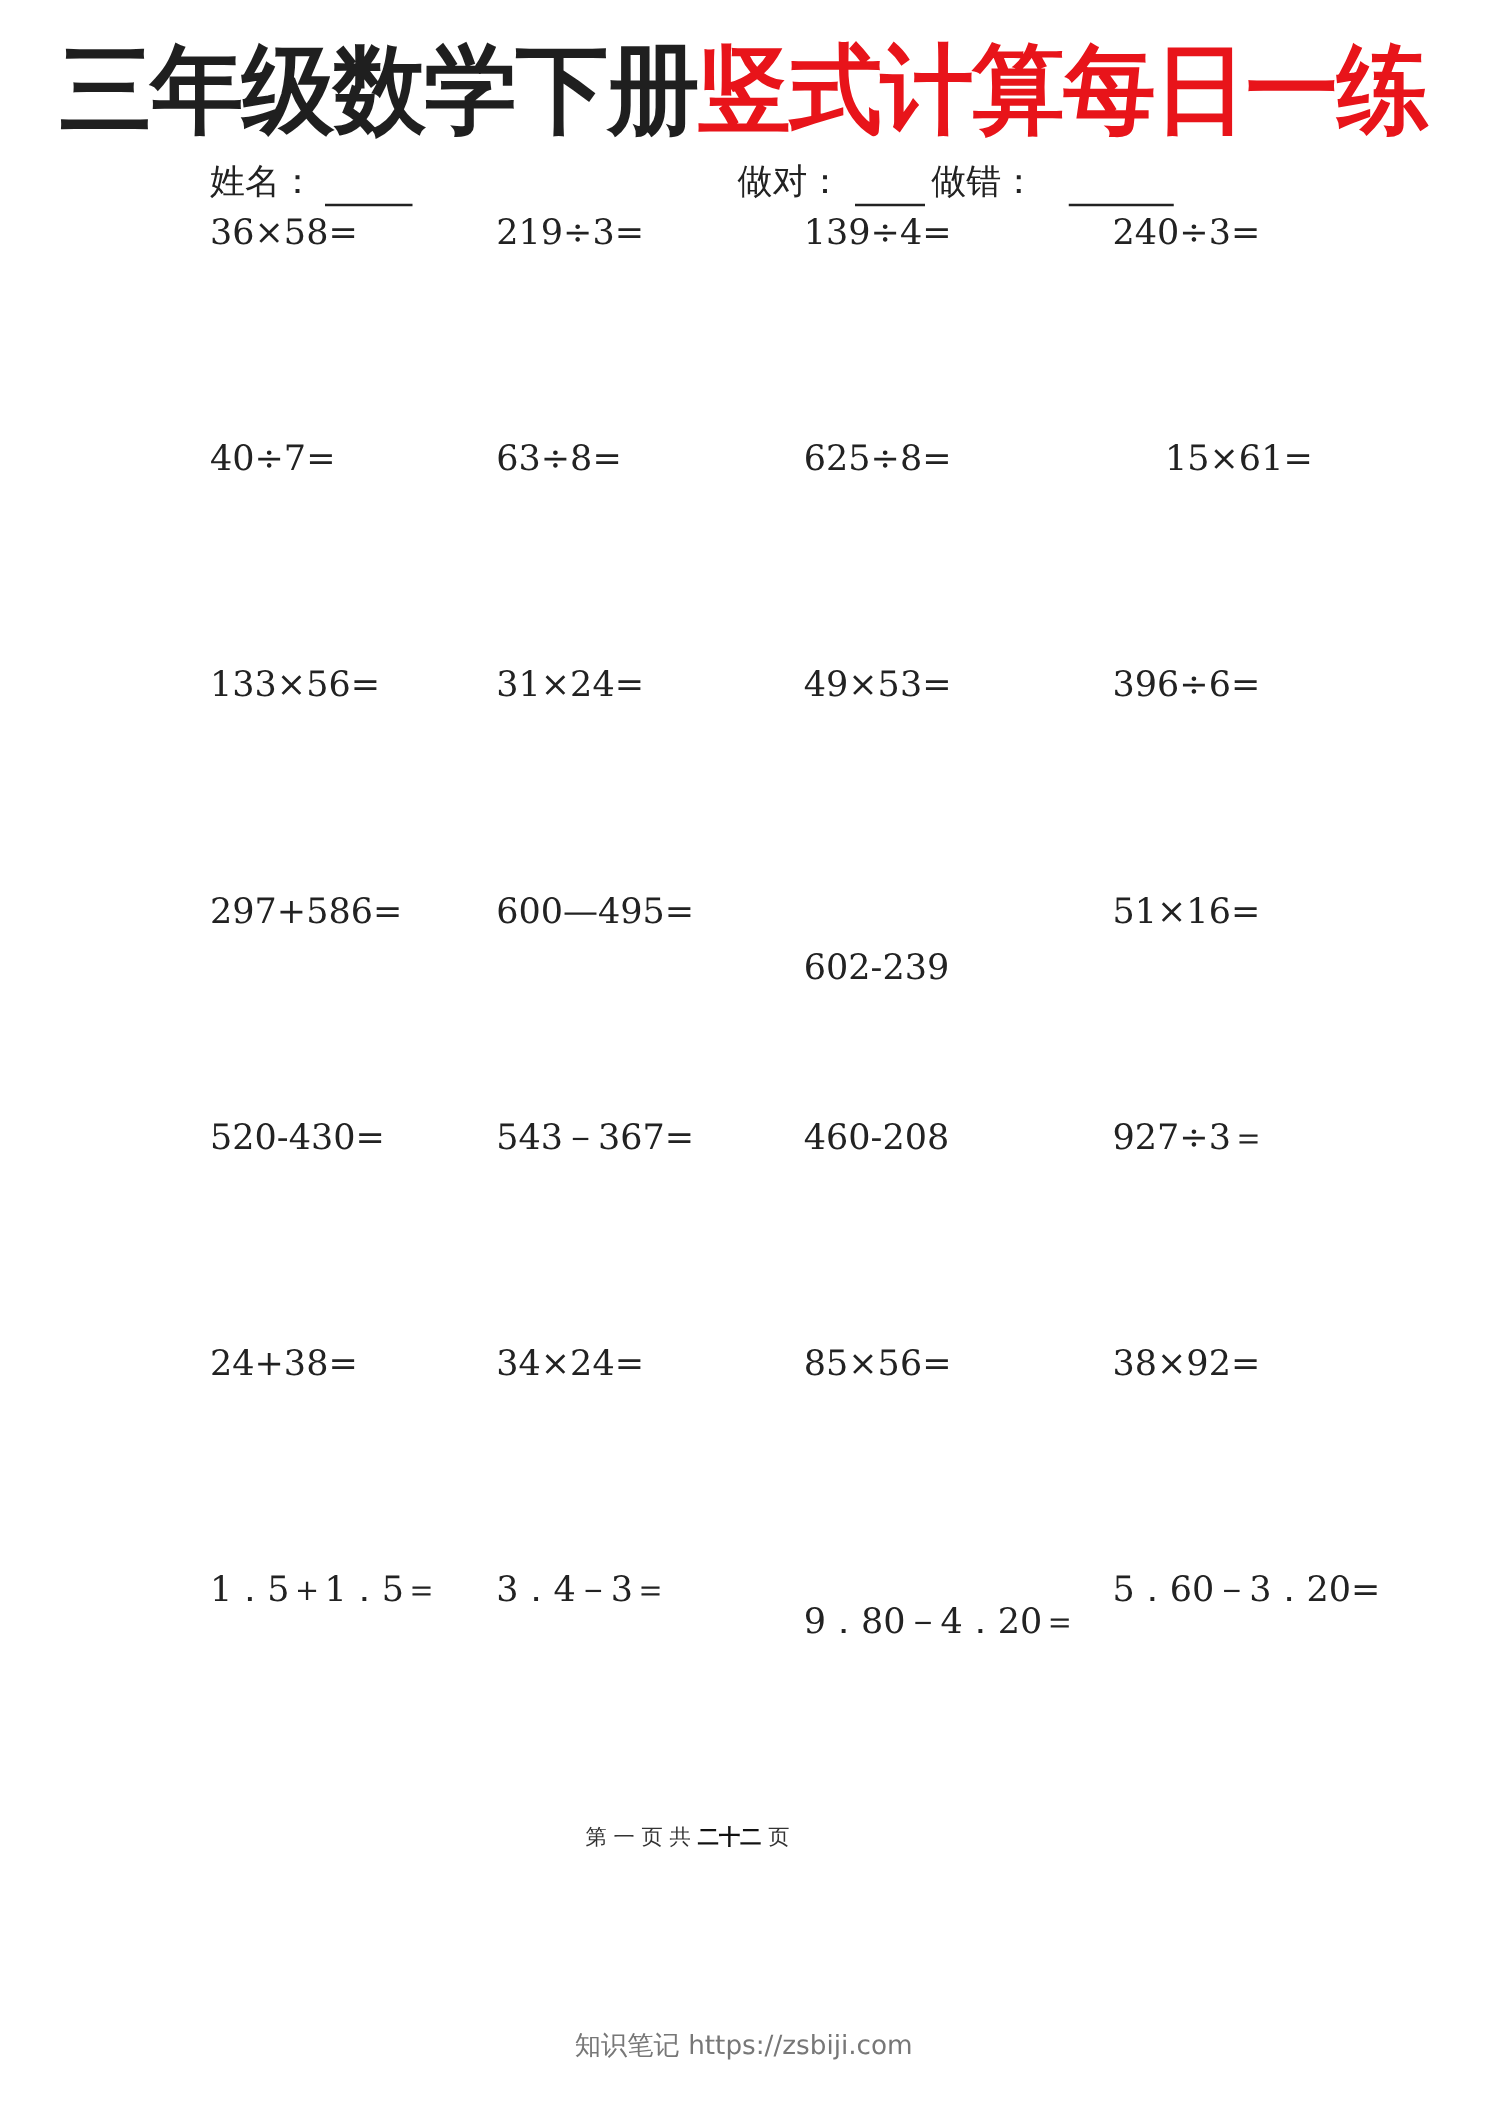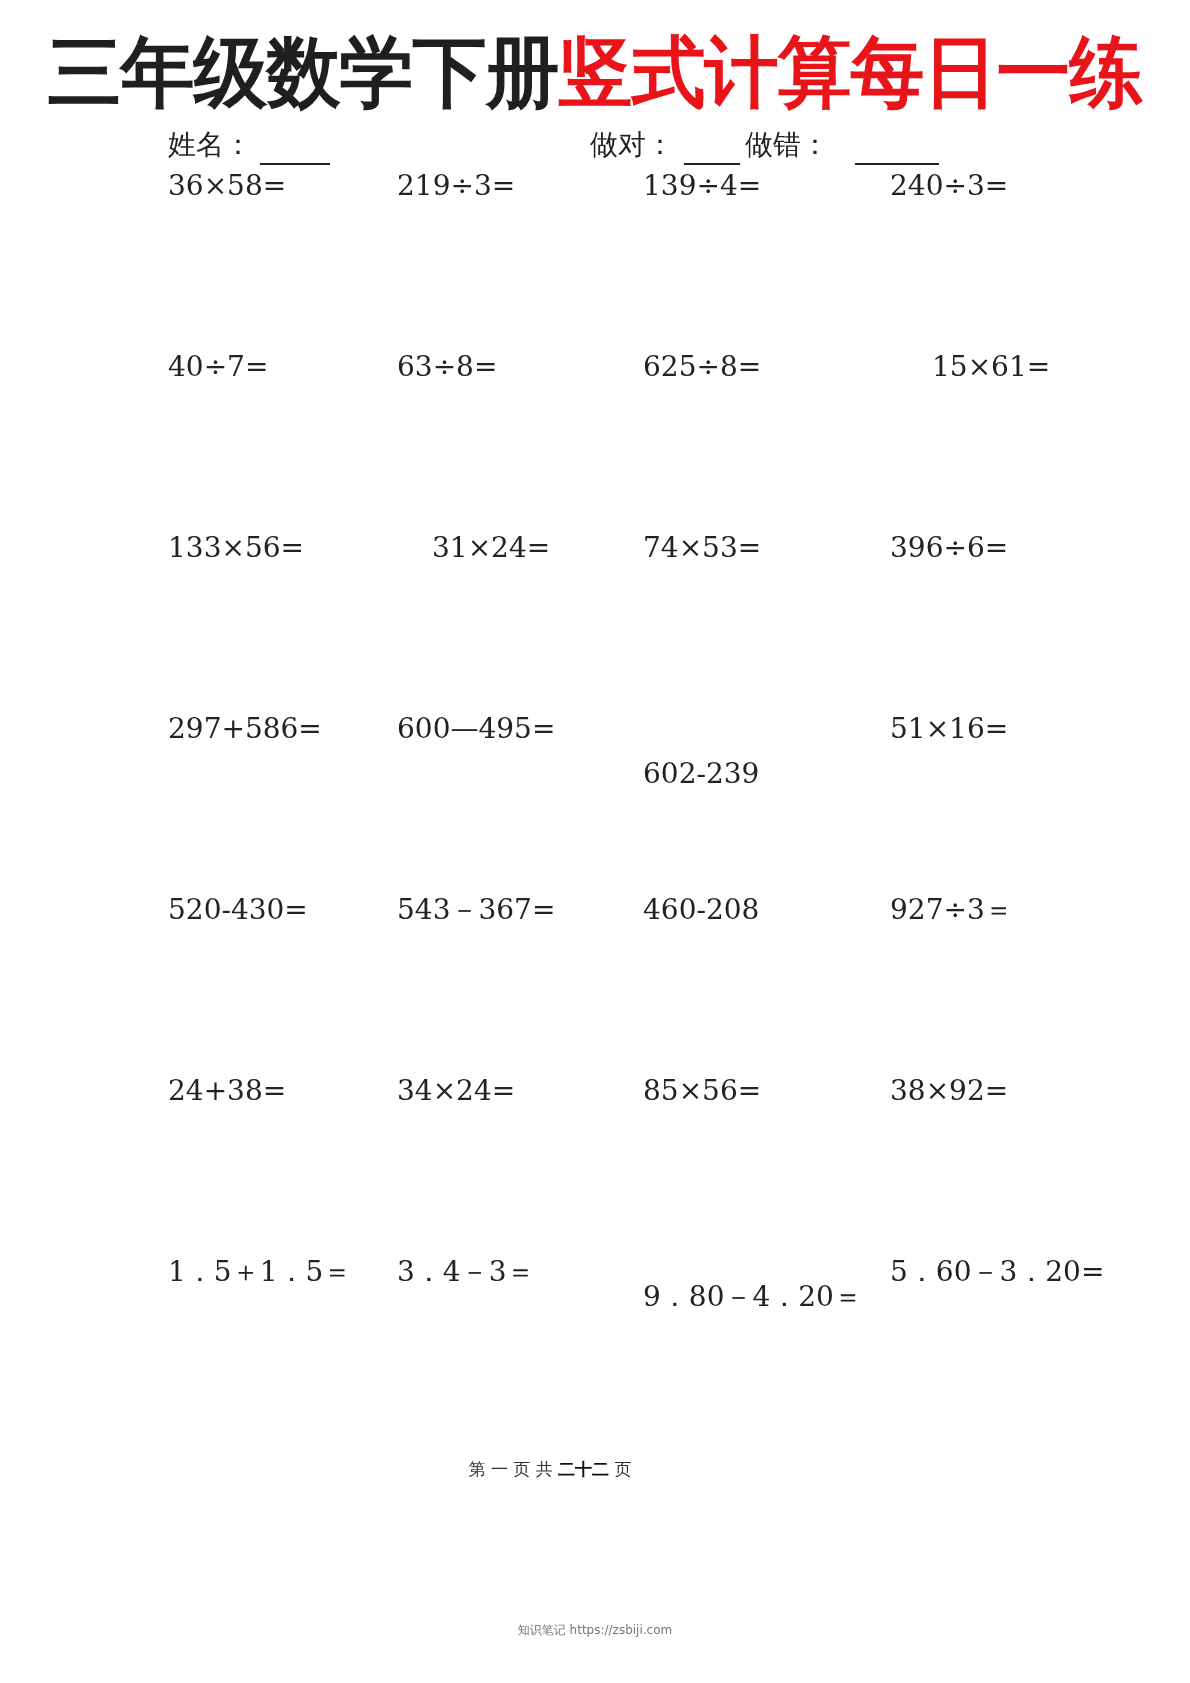--- a/index.html
+++ b/index.html
@@ -31,21 +31,21 @@
       position: absolute; font-size: 28px; line-height: 36px; white-space: nowrap;
       color: #222;
     }
     .footer {
       position: absolute; left: 0; width: 1100px; text-align: center;
       font-size: 17px; color: #333;
     }
     .footer b { font-weight: bold; color: #111; }
     .watermark {
       position: absolute; left: 0; width: 1190px; text-align: center;
-      top: 1622px; font-size: 12px; color: #777;
+      top: 1622px; font-size: 21px; color: #777;
       font-family: "DejaVu Sans", "Liberation Sans", sans-serif;
     }
   </style>
 </head>
 <body>
 
 <div class="title">
   <span class="black">三年级数学下册</span><span class="red">竖式计算每日一练</span>
 </div>
 
@@ -62,22 +62,22 @@
 <div id="problems">
     <div class="problem" style="left: 168px; top: 168px;">36×58=</div>
     <div class="problem" style="left: 397px; top: 168px;">219÷3=</div>
     <div class="problem" style="left: 643px; top: 168px;">139÷4=</div>
     <div class="problem" style="left: 890px; top: 168px;">240÷3=</div>
     <div class="problem" style="left: 168px; top: 349px;">40÷7=</div>
     <div class="problem" style="left: 397px; top: 349px;">63÷8=</div>
     <div class="problem" style="left: 643px; top: 349px;">625÷8=</div>
     <div class="problem" style="left: 932px; top: 349px;">15×61=</div>
     <div class="problem" style="left: 168px; top: 530px;">133×56=</div>
-    <div class="problem" style="left: 397px; top: 530px; margin-left: 35px;">31×24=</div>
-    <div class="problem" style="left: 643px; top: 530px;">74×53=</div>
+    <div class="problem" style="left: 397px; top: 530px;">31×24=</div>
+    <div class="problem" style="left: 643px; top: 530px;">49×53=</div>
     <div class="problem" style="left: 890px; top: 530px;">396÷6=</div>
     <div class="problem" style="left: 168px; top: 711px;">297+586=</div>
     <div class="problem" style="left: 397px; top: 711px;">600—495=</div>
     <div class="problem" style="left: 643px; top: 736px; margin-top: 20px;">602-239</div>
     <div class="problem" style="left: 890px; top: 711px;">51×16=</div>
     <div class="problem" style="left: 168px; top: 892px;">520-430=</div>
     <div class="problem" style="left: 397px; top: 892px;">543－367=</div>
     <div class="problem" style="left: 643px; top: 892px;">460-208</div>
     <div class="problem" style="left: 890px; top: 892px;">927÷3＝</div>
     <div class="problem" style="left: 168px; top: 1073px;">24+38=</div>

